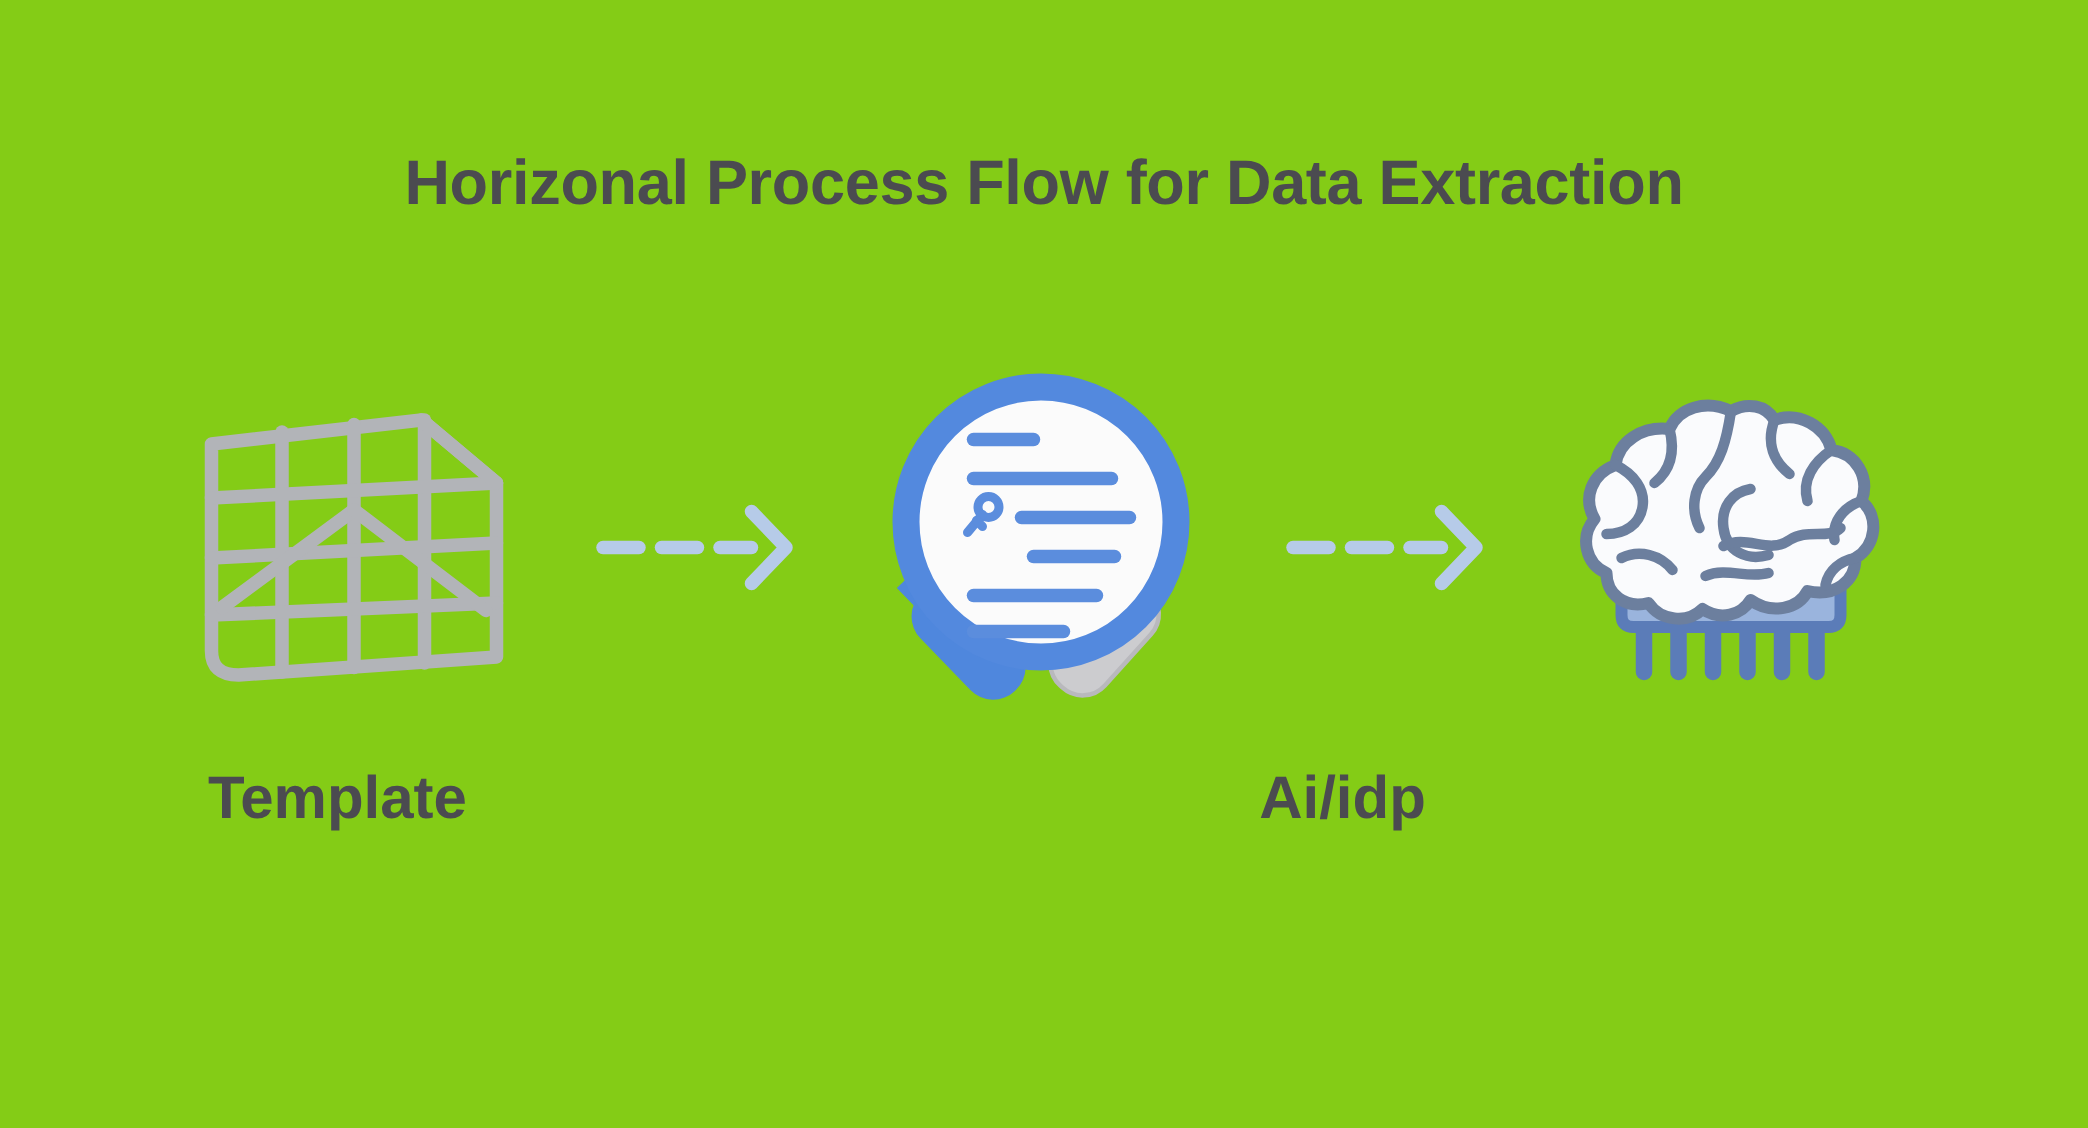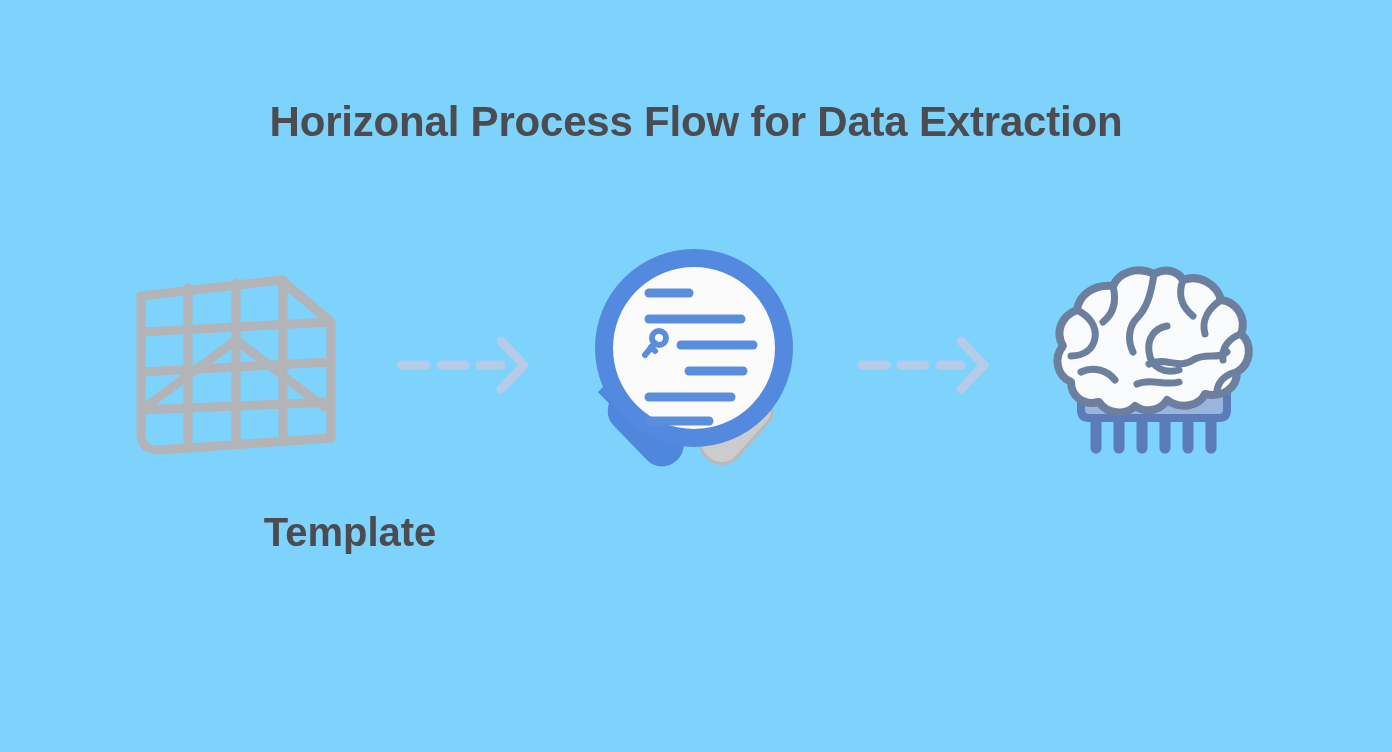--- a/index.html
+++ b/index.html
@@ -78,21 +78,21 @@
     font-family: "Liberation Sans", sans-serif;
   }
   .label-gap {
     width: 210px;
   }
   svg { display: block; overflow: visible; }
 </style>
 </head>
 <body>
 
-<div class="canvas" style="background: #7dd3fc;">
+<div class="canvas" style="background: #84cc16;">
 
   <div class="diagram-title">Horizonal Process Flow for Data Extraction</div>
 
   <div class="flow-row">
 
     <div class="flow-step">
       <svg width="210" height="190" viewBox="0 0 210 190">
         <g fill="none" stroke="#b2b4b8" stroke-width="9" stroke-linejoin="round" stroke-linecap="round">
           <path d="M 10 26 L 150 10 L 200 52 L 200 168 L 28 180 Q 10 180 10 164 Z"></path>
           <path d="M 57 18 L 57 178"></path>
@@ -209,15 +209,16 @@
         </g>
       </svg>
     </div>
 
   </div>
 
   <div class="labels-row">
     <div class="label-slot">Template</div>
     <div class="label-gap"></div>
     <div class="label-gap"></div>
+    <div class="label-slot">Ai/idp</div>
   </div>
 
 </div>
 
 </body></html>

